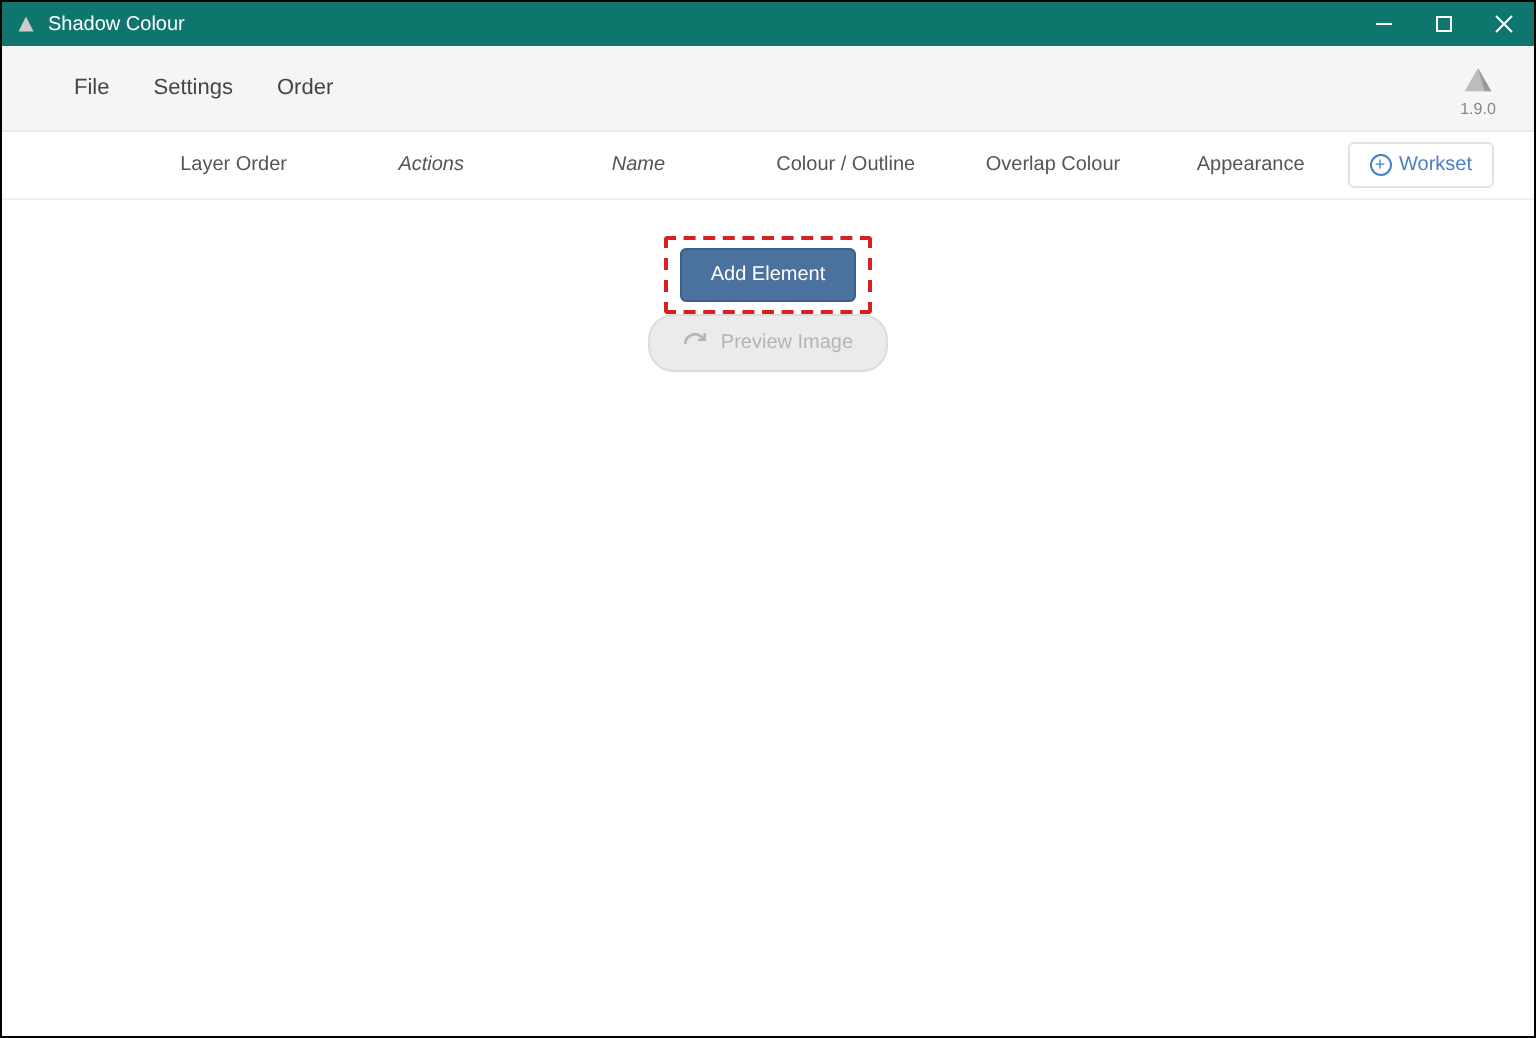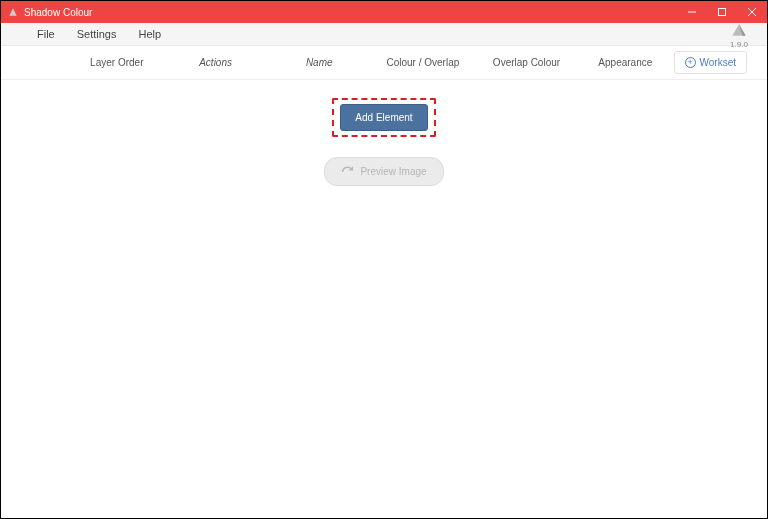--- a/index.html
+++ b/index.html
@@ -1,25 +1,25 @@
 <!DOCTYPE html>
 <html><head>
 <meta charset="utf-8">
 <style>
 * { margin: 0; padding: 0; box-sizing: border-box; font-family: -apple-system, BlinkMacSystemFont, "Segoe UI", Arial, sans-serif; }
 body { background: #fff; width: 768px; height: 519px; border: 1px solid #000; position: relative; }
 
-.titlebar { background: #ef4444; color: #fff; height: 22px; display: flex; align-items: center; justify-content: space-between; padding: 0 0 0 6px; font-size: 10px; }
+.titlebar { background: #0f766e; color: #fff; height: 22px; display: flex; align-items: center; justify-content: space-between; padding: 0 0 0 6px; font-size: 10px; }
 .titlebar-left { display: flex; align-items: center; gap: 5px; }
 .titlebar-icon { width: 12px; height: 12px; display: inline-flex; align-items: center; justify-content: center; }
 .win-controls { display: flex; }
 .win-btn { width: 30px; height: 22px; display: flex; align-items: center; justify-content: center; color: #fff; }
 .win-btn svg { width: 10px; height: 10px; }
 
-.menubar { background: #f5f5f5; height: 23px; display: flex; align-items: center; justify-content: space-between; padding: 0 18px 0 36px; border-bottom: 1px solid #eaeaea; }
+.menubar { background: #f5f5f5; height: 43px; display: flex; align-items: center; justify-content: space-between; padding: 0 18px 0 36px; border-bottom: 1px solid #eaeaea; }
 .menu-items { display: flex; gap: 22px; }
 .menu-item { font-size: 11px; color: #444; cursor: pointer; }
 .logo-box { display: flex; flex-direction: column; align-items: center; }
 .logo-icon { width: 20px; height: 20px; }
 .version { font-size: 8px; color: #888; margin-top: 1px; text-align: right; }
 
 .header-row { height: 34px; display: flex; align-items: center; border-bottom: 1px solid #eee; padding: 0 20px 0 70px; font-size: 10px; color: #555; }
 .col { text-align: center; }
 .col-layer { width: 95px; }
 .col-actions { width: 110px; font-style: italic; }
@@ -27,21 +27,21 @@
 .col-colour { width: 110px; }
 .col-overlap { width: 105px; }
 .col-appear { width: 100px; }
 .region-btn { margin-left: auto; border: 1px solid #e2e2e2; border-radius: 3px; padding: 5px 10px; display: flex; align-items: center; gap: 4px; font-size: 10px; color: #4a7fc8; cursor: pointer; }
 .region-btn .plus { width: 11px; height: 11px; border: 1px solid #4a7fc8; border-radius: 50%; display: flex; align-items: center; justify-content: center; font-size: 9px; line-height: 1; }
 
 .content { padding: 18px 0; display: flex; flex-direction: column; align-items: center; }
 .btn-row { display: flex; gap: 6px; align-items: center; }
 .highlight-box { border: 2px dashed #d82020; padding: 4px 6px; border-radius: 2px; }
 .btn-primary { background: #4b719e; color: #fff; border: 1px solid #3d5f87; border-radius: 3px; padding: 7px 14px; font-size: 10px; cursor: pointer; }
-.btn-secondary { margin-top: 20px; background: #ebebeb; color: #b5b5b5; border: 1px solid #dcdcdc; border-radius: 13px; padding: 7px 16px; font-size: 10px; display: flex; align-items: center; gap: 6px; cursor: pointer; }
+.btn-secondary { margin-top: 0; background: #ebebeb; color: #b5b5b5; border: 1px solid #dcdcdc; border-radius: 13px; padding: 7px 16px; font-size: 10px; display: flex; align-items: center; gap: 6px; cursor: pointer; }
 .refresh-icon { width: 13px; height: 13px; color: #b5b5b5; }
 </style>
 </head>
 <body>
 
 <div class="titlebar">
   <div class="titlebar-left">
     <span class="titlebar-icon">
       <svg viewBox="0 0 16 16">
           <path fill="#ccc" d="M3 13 L8 3 L13 13 Z"></path>
@@ -66,38 +66,38 @@
           <line x1="9" y1="1" x2="1" y2="9" stroke="#fff" stroke-width="1"></line>
         </svg>
       </div>
   </div>
 </div>
 
 <div class="menubar">
   <div class="menu-items">
     <span class="menu-item">File</span>
     <span class="menu-item">Settings</span>
-    <span class="menu-item">Help</span>
+    <span class="menu-item">Order</span>
   </div>
   <div class="logo-box">
     <span class="logo-icon">
       <svg viewBox="0 0 24 24">
           <path fill="#bcbcbc" d="M4 20 L12 6 L20 20 Z"></path>
           <path fill="#9a9a9a" d="M12 6 L20 20 L16 20 Z"></path>
         </svg>
     </span>
     <span class="version">1.9.0</span>
   </div>
 </div>
 
 <div class="header-row">
   <div class="col col-layer">Layer Order</div>
   <div class="col col-actions">Actions</div>
   <div class="col col-name">Name</div>
-  <div class="col col-colour">Colour / Overlap</div>
+  <div class="col col-colour">Colour / Outline</div>
   <div class="col col-overlap">Overlap Colour</div>
   <div class="col col-appear">Appearance</div>
   <div class="region-btn">
     <span class="plus">+</span>
     <span>Workset</span>
   </div>
 </div>
 
 <div class="content">
   <div class="btn-row">

